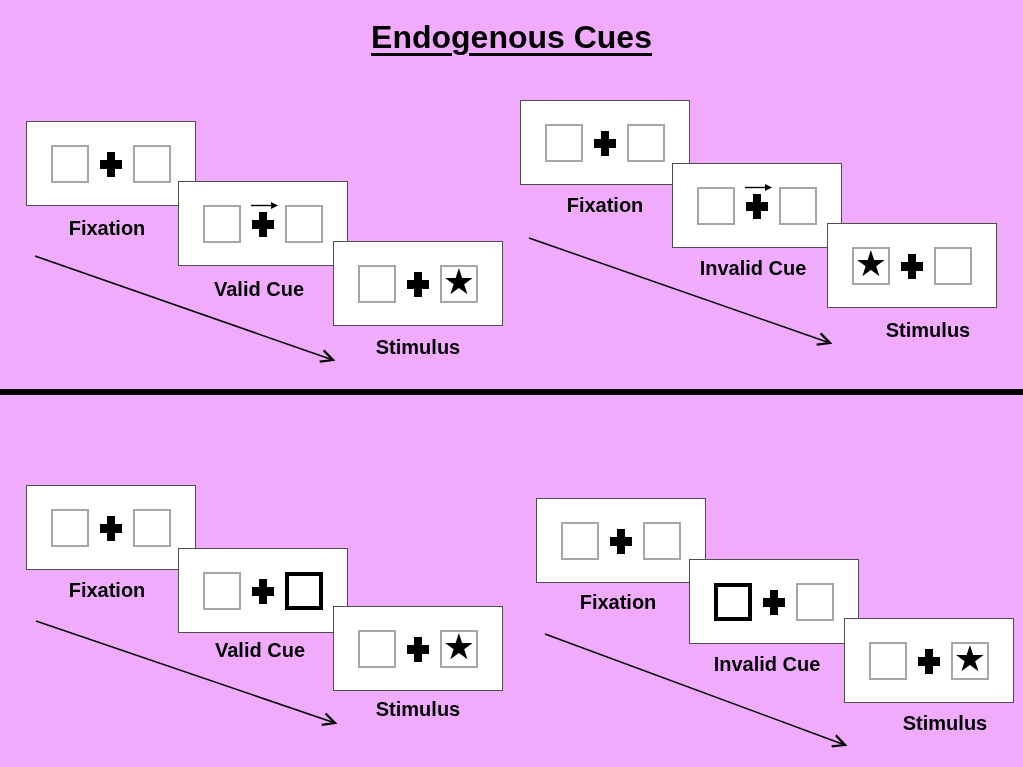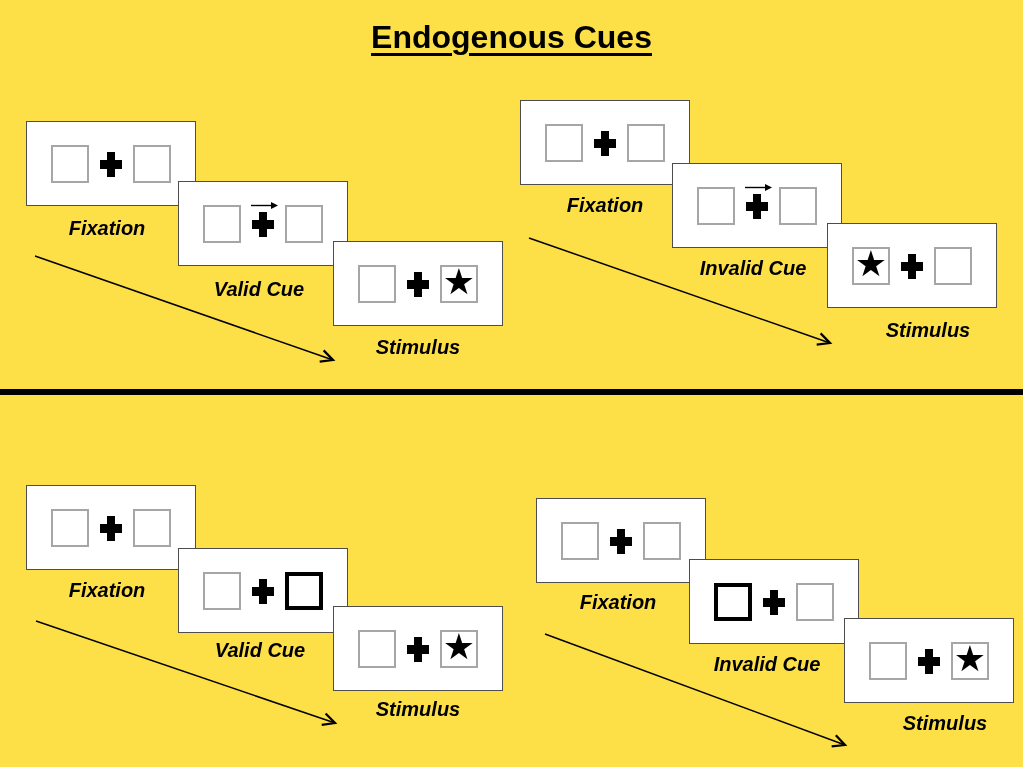--- a/index.html
+++ b/index.html
@@ -1,18 +1,18 @@
 <!DOCTYPE html>
 <html><head>
 <meta charset="utf-8">
 <style>
   * { margin:0; padding:0; box-sizing:border-box; }
   html,body { background:#ffffff; }
   body { font-family:"Liberation Sans", sans-serif; }
-  #canvas { position:relative; width:1023px; height:767px; background:#fde047; overflow:hidden; }
+  #canvas { position:relative; width:1023px; height:767px; background:#f0abfc; overflow:hidden; }
 
   .section-title {
     position:absolute; left:0; width:1023px; text-align:center;
     font-size:32px; font-weight:bold; color:#000; line-height:1.15;
   }
   .section-title .tt {
     text-decoration:underline; text-decoration-thickness:3px; text-underline-offset:5px;
   }
   .divider { position:absolute; left:0; top:389px; width:1023px; height:6px; background:#000; }
 
@@ -33,21 +33,21 @@
   .cross { position:absolute; left:73px; top:30px; width:22px; height:25px; }
   .cross::before { content:""; position:absolute; left:7px; top:0; width:8px; height:25px; background:#000; }
   .cross::after  { content:""; position:absolute; left:0; top:8px; width:22px; height:9px; background:#000; }
 
   .cue-arrow { position:absolute; left:72px; top:19px; }
 
   .star { font-family:"DejaVu Sans", sans-serif; font-size:36px; line-height:1; color:#000; margin-top:-4px; }
 
   .panel-label {
     position:absolute; transform:translateX(-50%); white-space:nowrap;
-    font-size:20px; font-weight:bold; color:#000; line-height:1;font-style:italic;
+    font-size:20px; font-weight:bold; color:#000; line-height:1;
   }
 
   #arrow-layer { position:absolute; left:0; top:0; pointer-events:none; }
 </style>
 </head>
 <body>
 
 <div id="canvas">
 
   <div class="section-title" style="top:19px">

